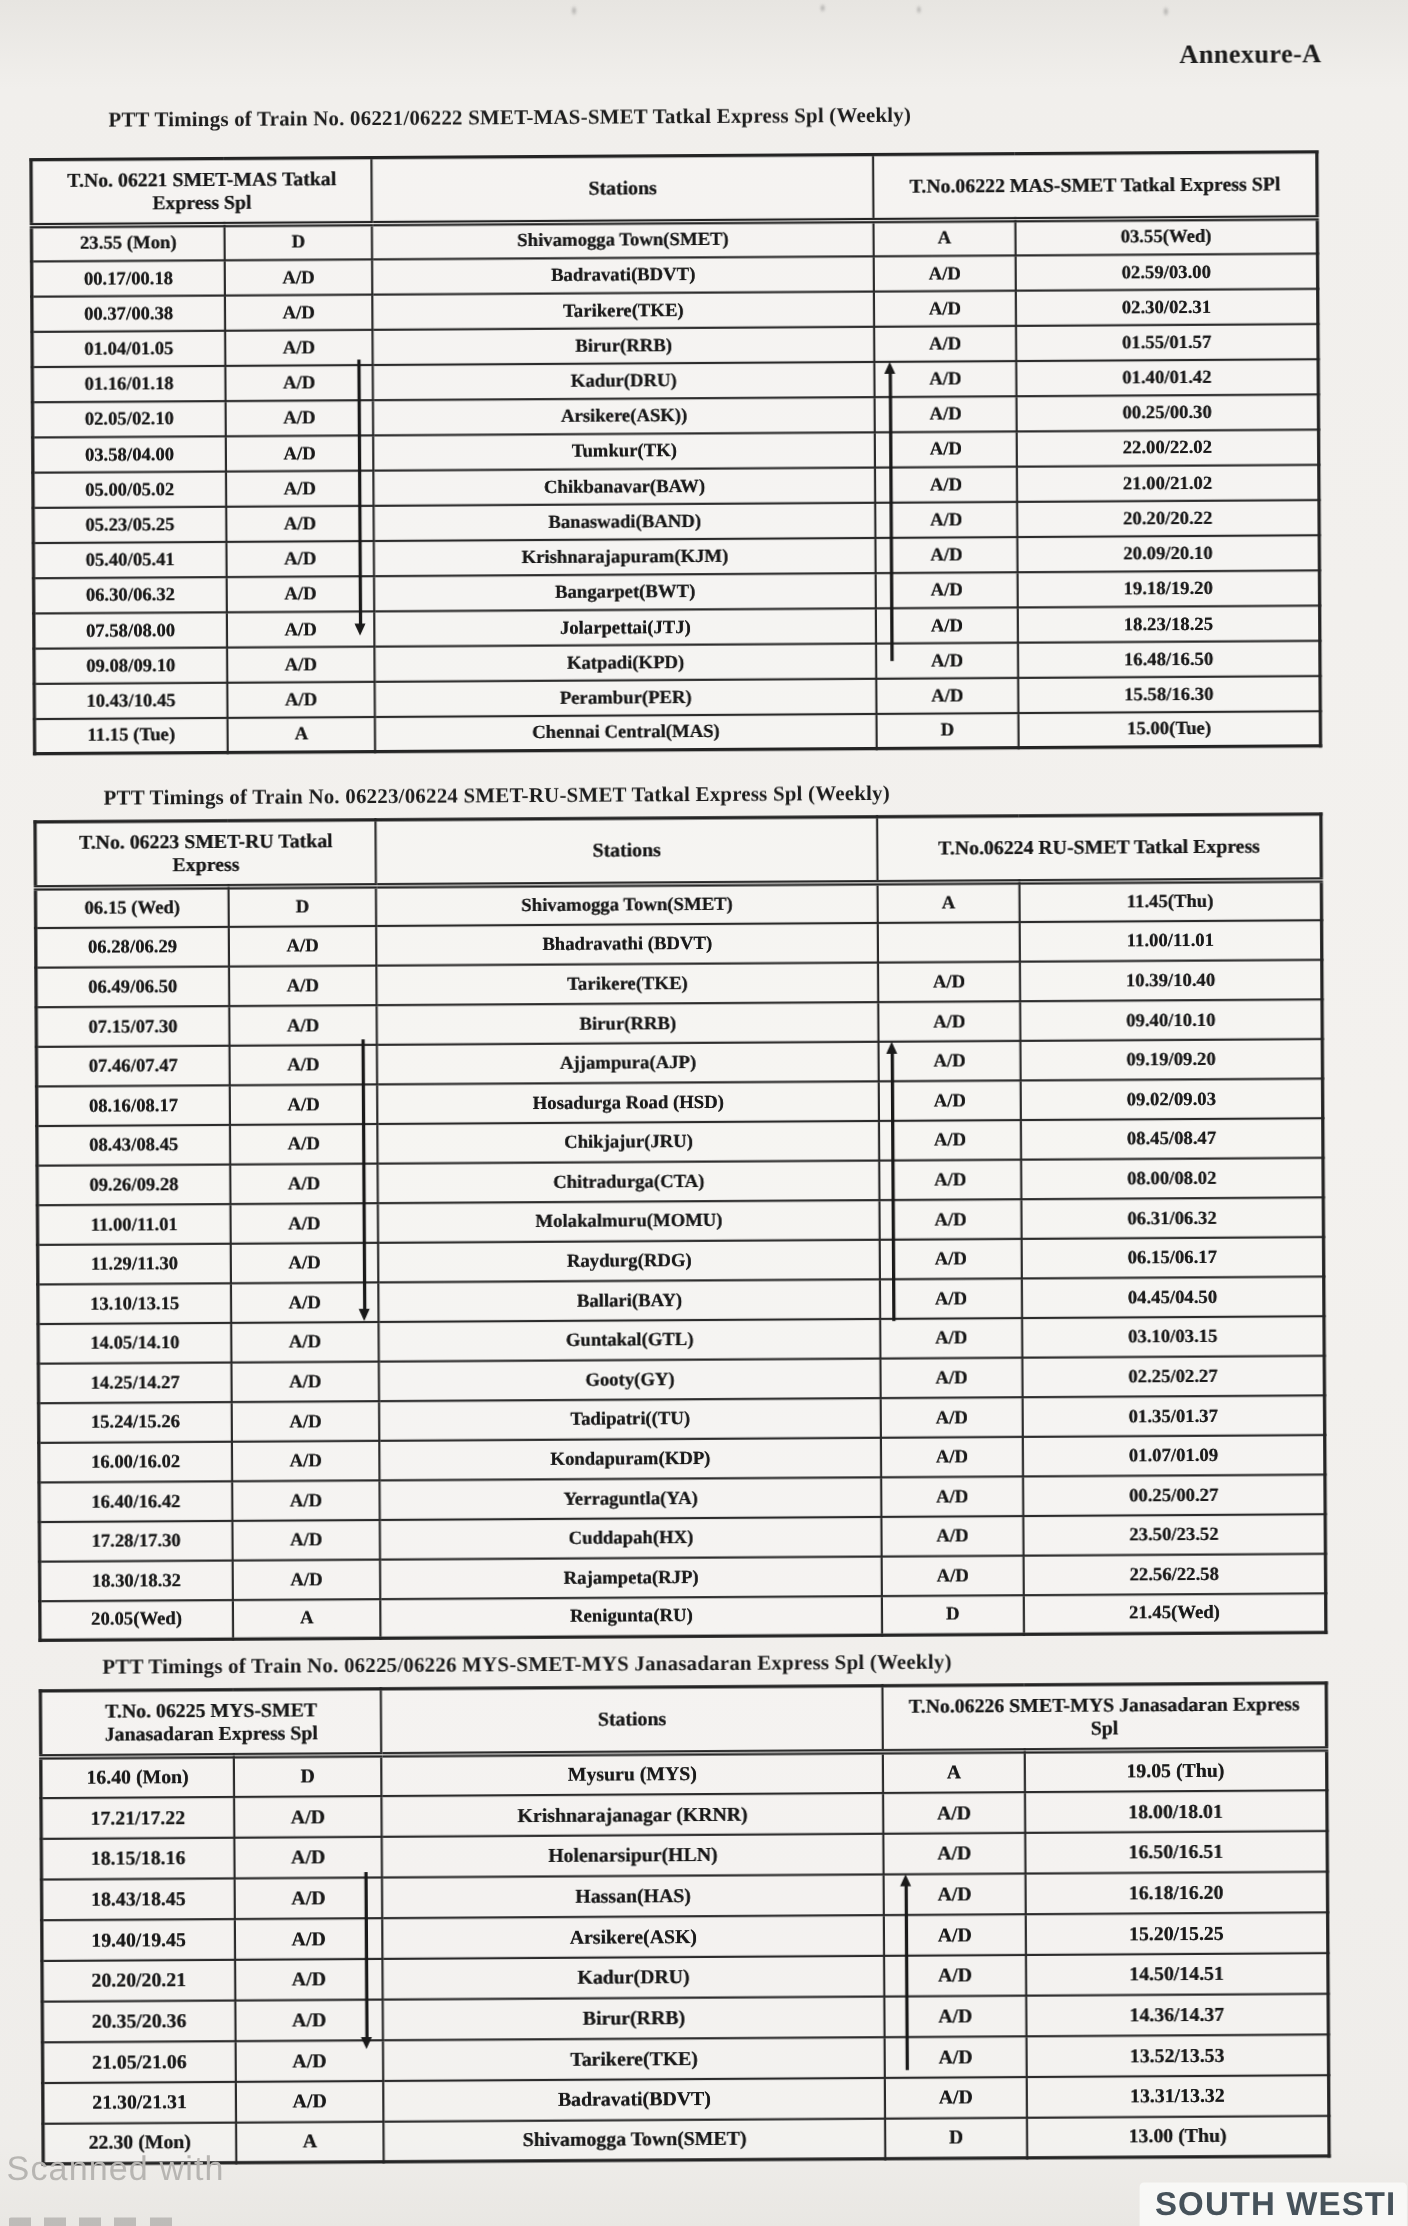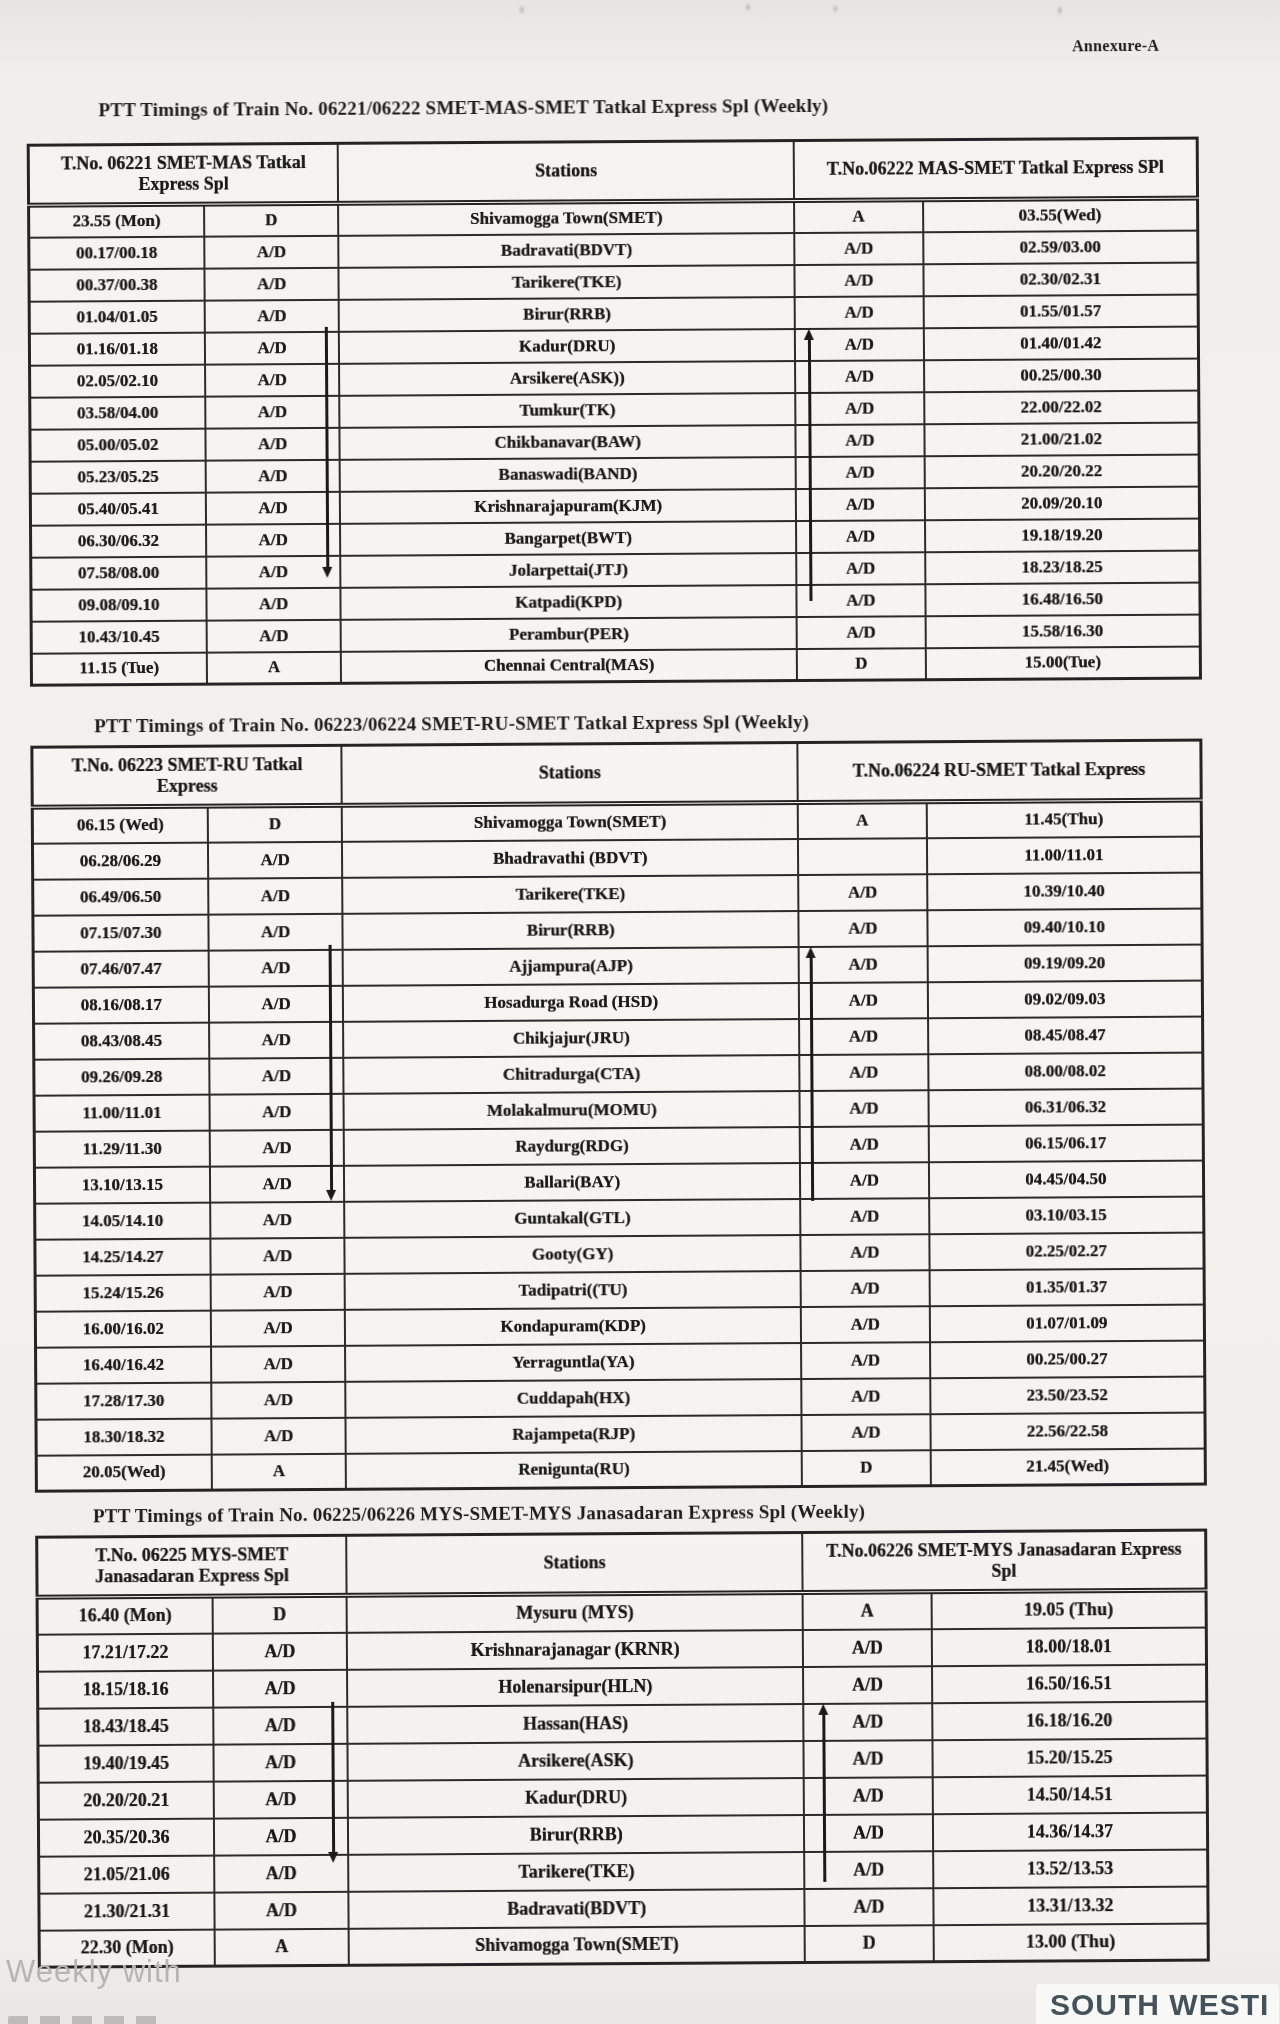--- a/index.html
+++ b/index.html
@@ -17,21 +17,21 @@
     filter: blur(0.25px);
     color: #1c1c1c;
   }
   .smudge {
     position: absolute;
     background: radial-gradient(closest-side, rgba(90,90,90,.45), transparent 70%);
     filter: blur(1px);
   }
   .annexure {
     position: absolute; top: 40px; left: 1078px;
-    font-weight: bold; font-size: 16px; letter-spacing: 0.3px;
+    font-weight: bold; font-size: 24px; letter-spacing: 0.3px;
   }
   .tbl-title {
     position: absolute;
     font-weight: bold; font-size: 19px; letter-spacing: 0.2px;
     white-space: nowrap;
   }
   .title1 { top: 96px;  left: 104px; }
   .title2 { top: 712px; left: 96px; }
   .title3 { top: 1502px; left: 90px; }
   .tbl-wrap { position: absolute; left: 32px; width: 1172px; }
@@ -503,15 +503,15 @@
             <td>13.00 (Thu)</td>
           </tr>
         </tbody>
     </table>
     <div class="arrow down a3l"></div>
     <div class="arrow up a3r"></div>
   </div>
 
 </div>
 
-<div class="scanned-with">Weekly with</div>
+<div class="scanned-with">Scanned with</div>
 <div class="cam-sliver"></div>
 <div class="stamp">SOUTH WESTI</div>
 
 </body></html>

